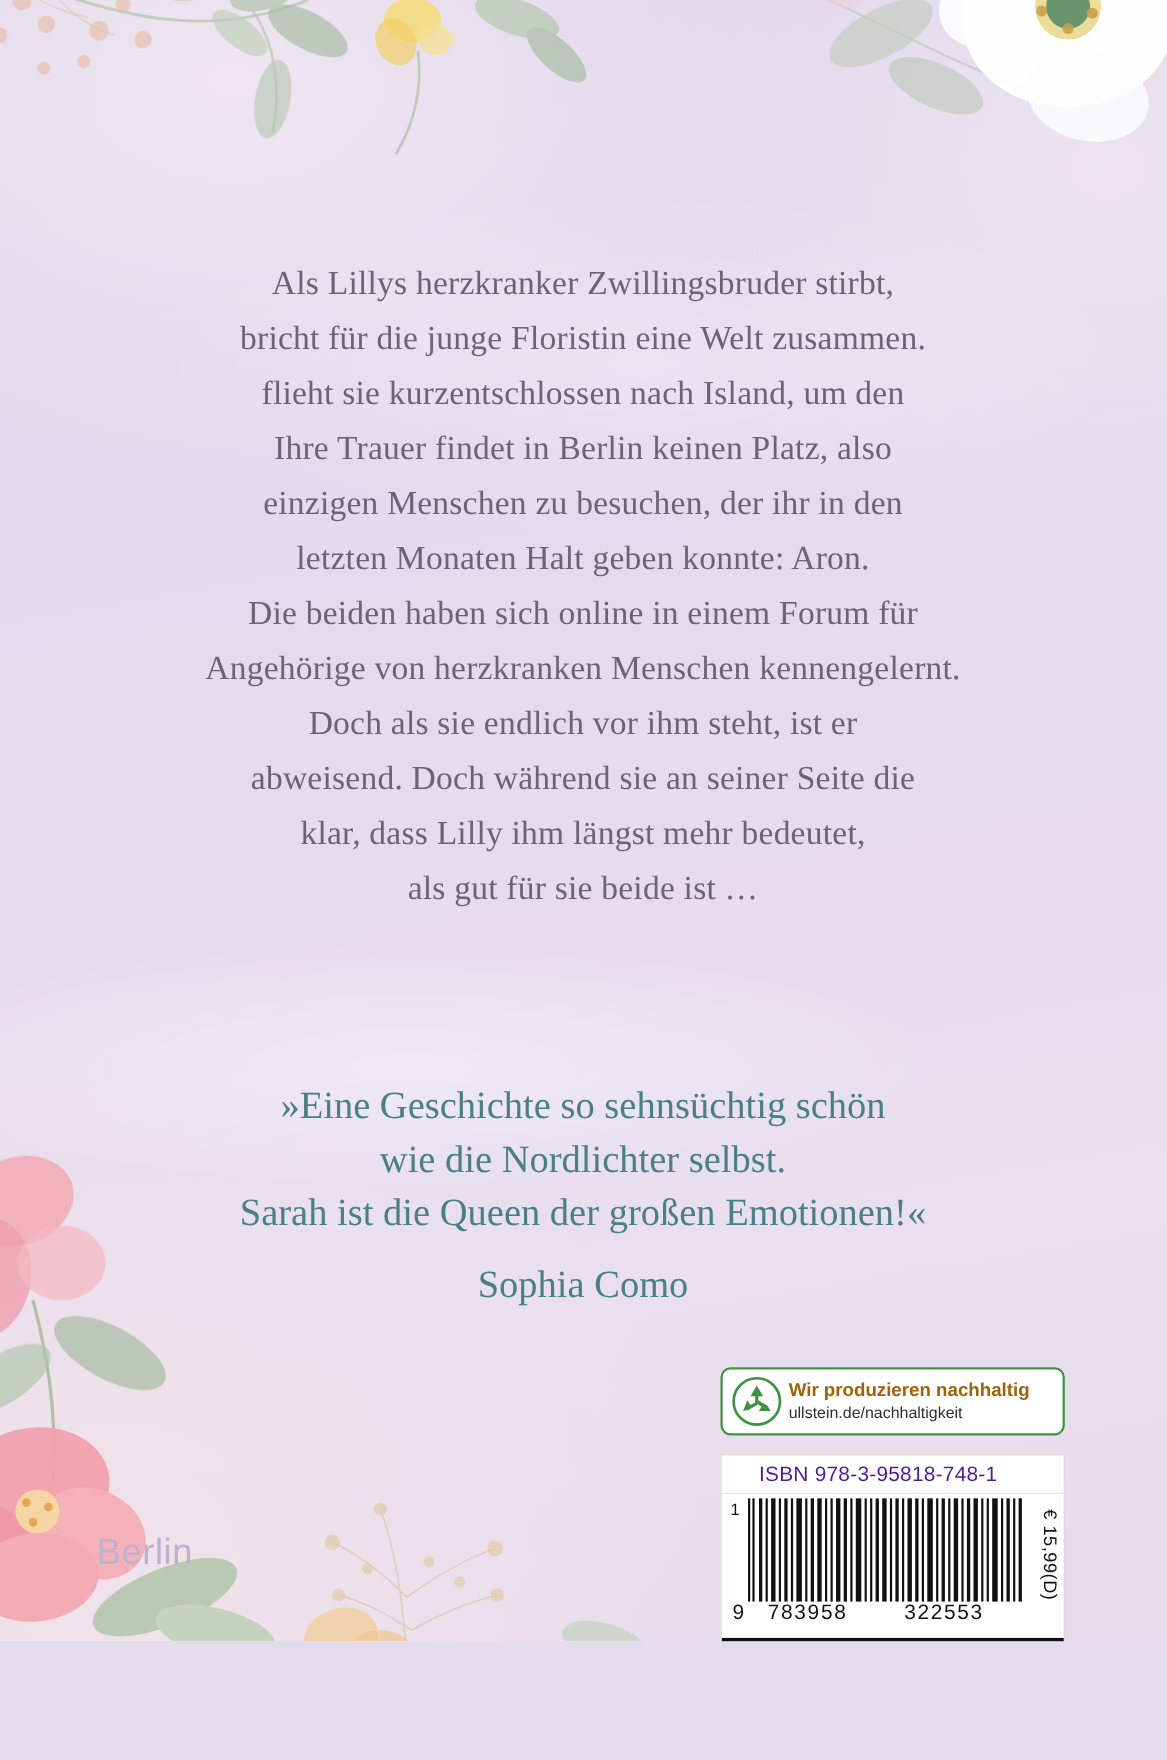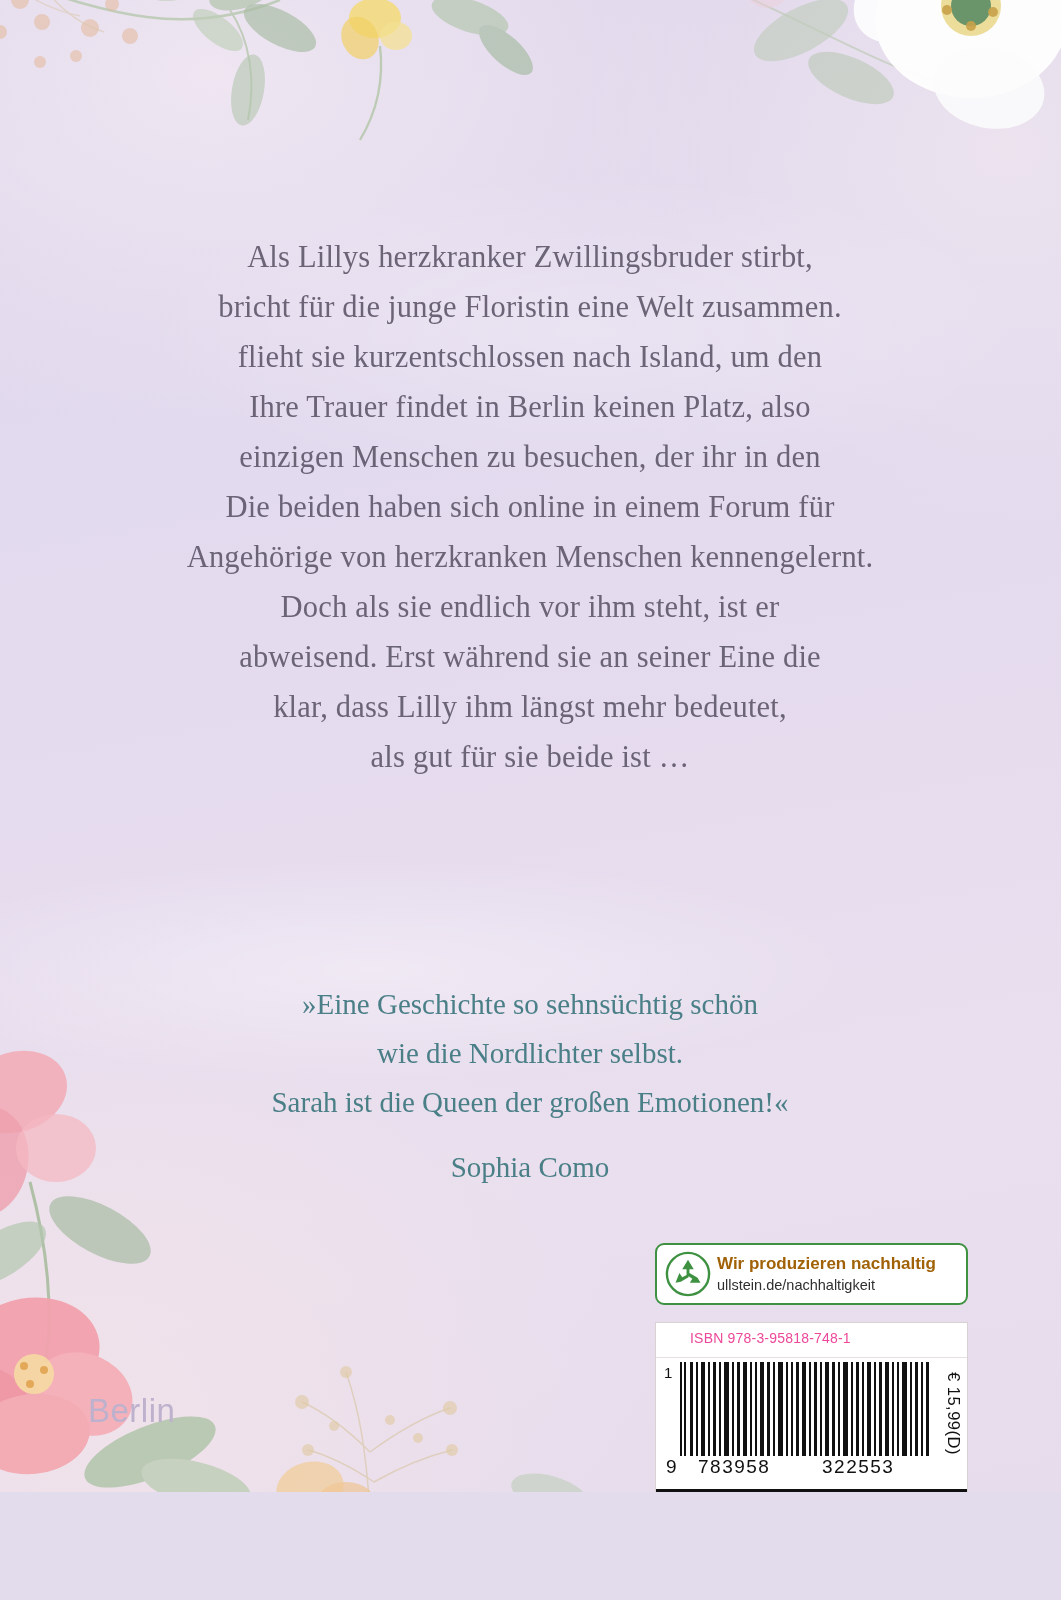--- a/index.html
+++ b/index.html
@@ -64,21 +64,21 @@
   }
   .blurb p { margin: 0; }
 
   .quote {
     position: absolute;
     top: 980px;
     left: 90px;
     width: 880px;
     text-align: center;
     color: #4a7f87;
-    font-size: 29px;
+    font-size: 35px;
     line-height: 49px;
   }
   .quote p { margin: 0; }
   .quote .attrib { margin-top: 16px; }
 
   
   .imprint {
     position: absolute;
     left: 88px;
     bottom: 62px;
@@ -127,22 +127,22 @@
   .isbn-top {
     position: relative;
     height: 34px;
     border-bottom: 1px solid #e6e0e0;
   }
   .isbn-text {
     position: absolute;
     left: 34px;
     top: 7px;
     font-family: "Liberation Sans", sans-serif;
-    font-size: 14px;
-    color: #ec4899;
+    font-size: 19px;
+    color: #4c1d95;
     letter-spacing: 0.2px;
   }
   .barcode-area {
     position: relative;
     height: 130px;
   }
   .lead-digit {
     position: absolute;
     left: 8px;
     top: 6px;
@@ -339,24 +339,25 @@
       </g>
     </svg>
   </div>
 
   <div class="blurb">
     <p>Als Lillys herzkranker Zwillingsbruder stirbt,</p>
     <p>bricht für die junge Floristin eine Welt zusammen.</p>
     <p>flieht sie kurzentschlossen nach Island, um den</p>
     <p>Ihre Trauer findet in Berlin keinen Platz, also</p>
     <p>einzigen Menschen zu besuchen, der ihr in den</p>
+    <p>letzten Monaten Halt geben konnte: Aron.</p>
     <p>Die beiden haben sich online in einem Forum für</p>
     <p>Angehörige von herzkranken Menschen kennengelernt.</p>
     <p>Doch als sie endlich vor ihm steht, ist er</p>
-    <p>abweisend. Erst während sie an seiner Eine die</p>
+    <p>abweisend. Doch während sie an seiner Seite die</p>
     <p>klar, dass Lilly ihm längst mehr bedeutet,</p>
     <p>als gut für sie beide ist …</p>
   </div>
 
   <div class="quote">
     <p>»Eine Geschichte so sehnsüchtig schön</p>
     <p>wie die Nordlichter selbst.</p>
     <p>Sarah ist die Queen der großen Emotionen!«</p>
     <p class="attrib">Sophia Como</p>
   </div>

